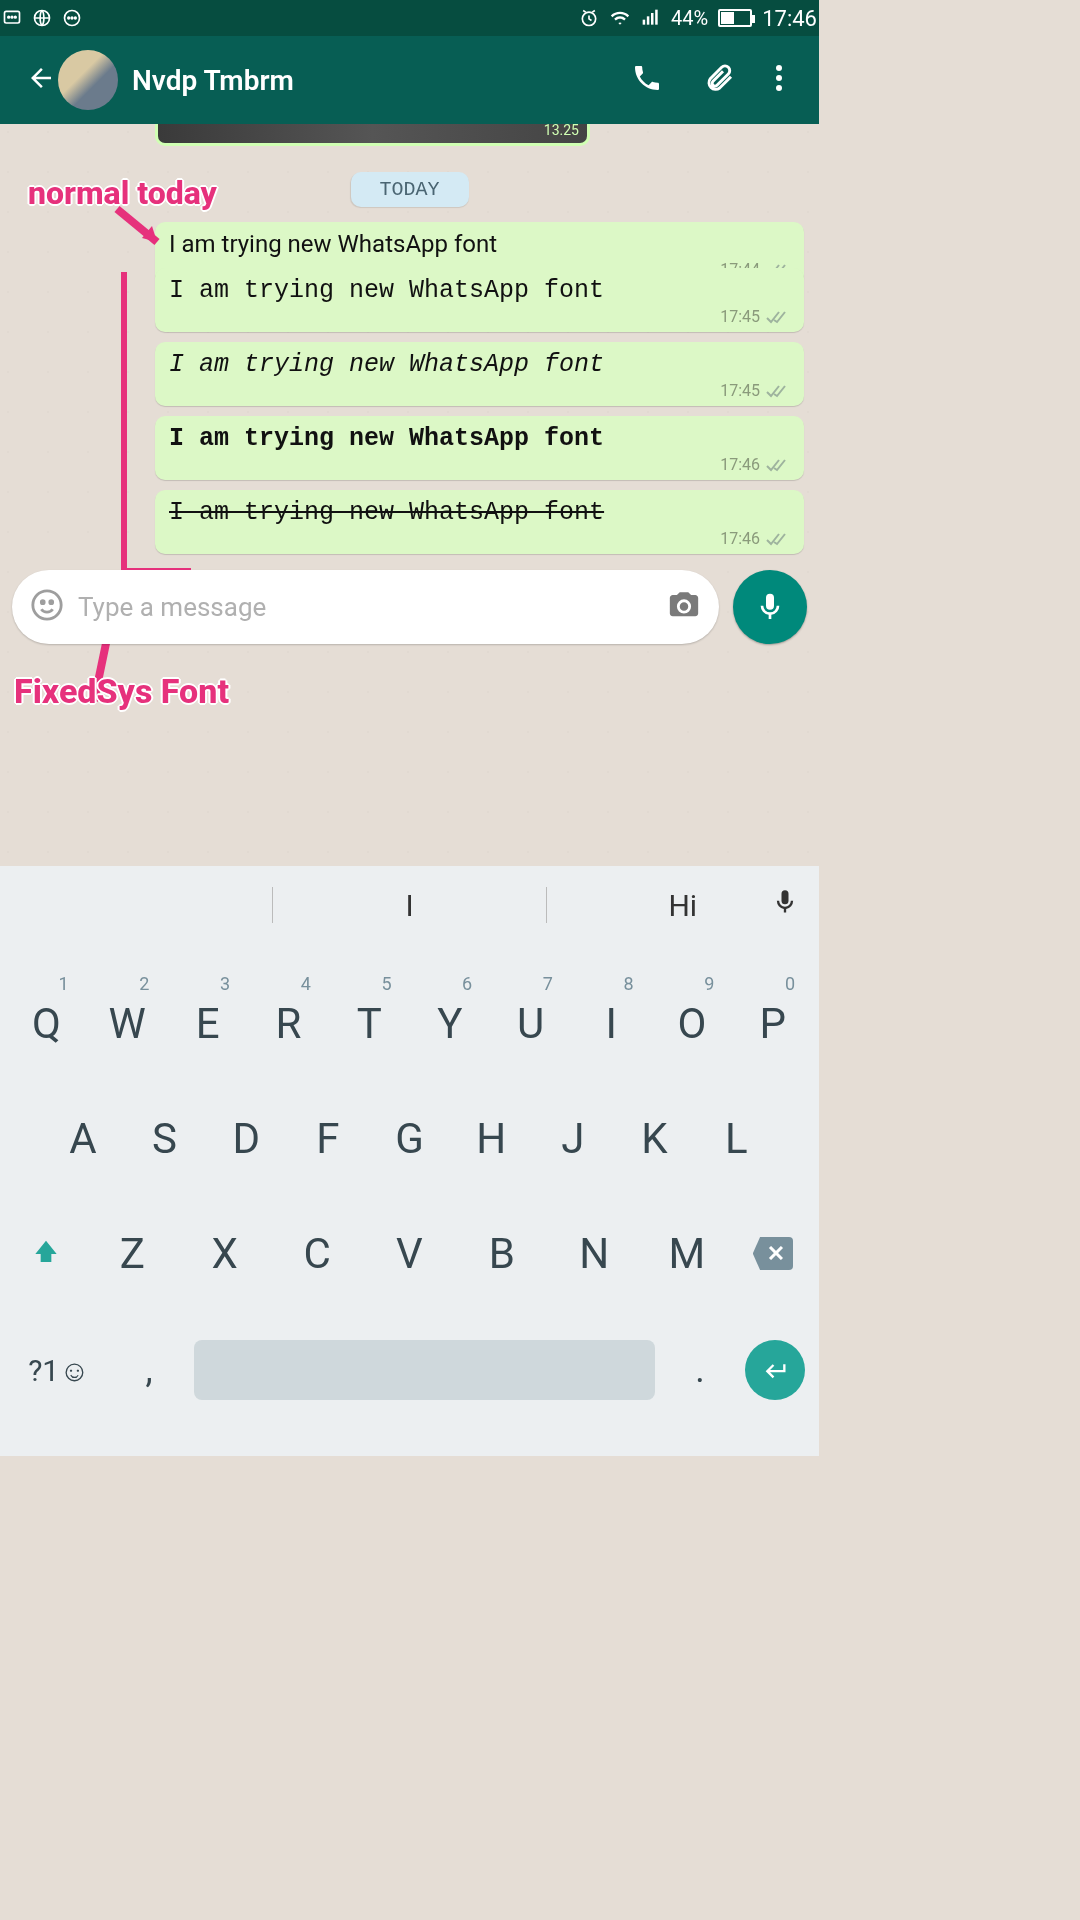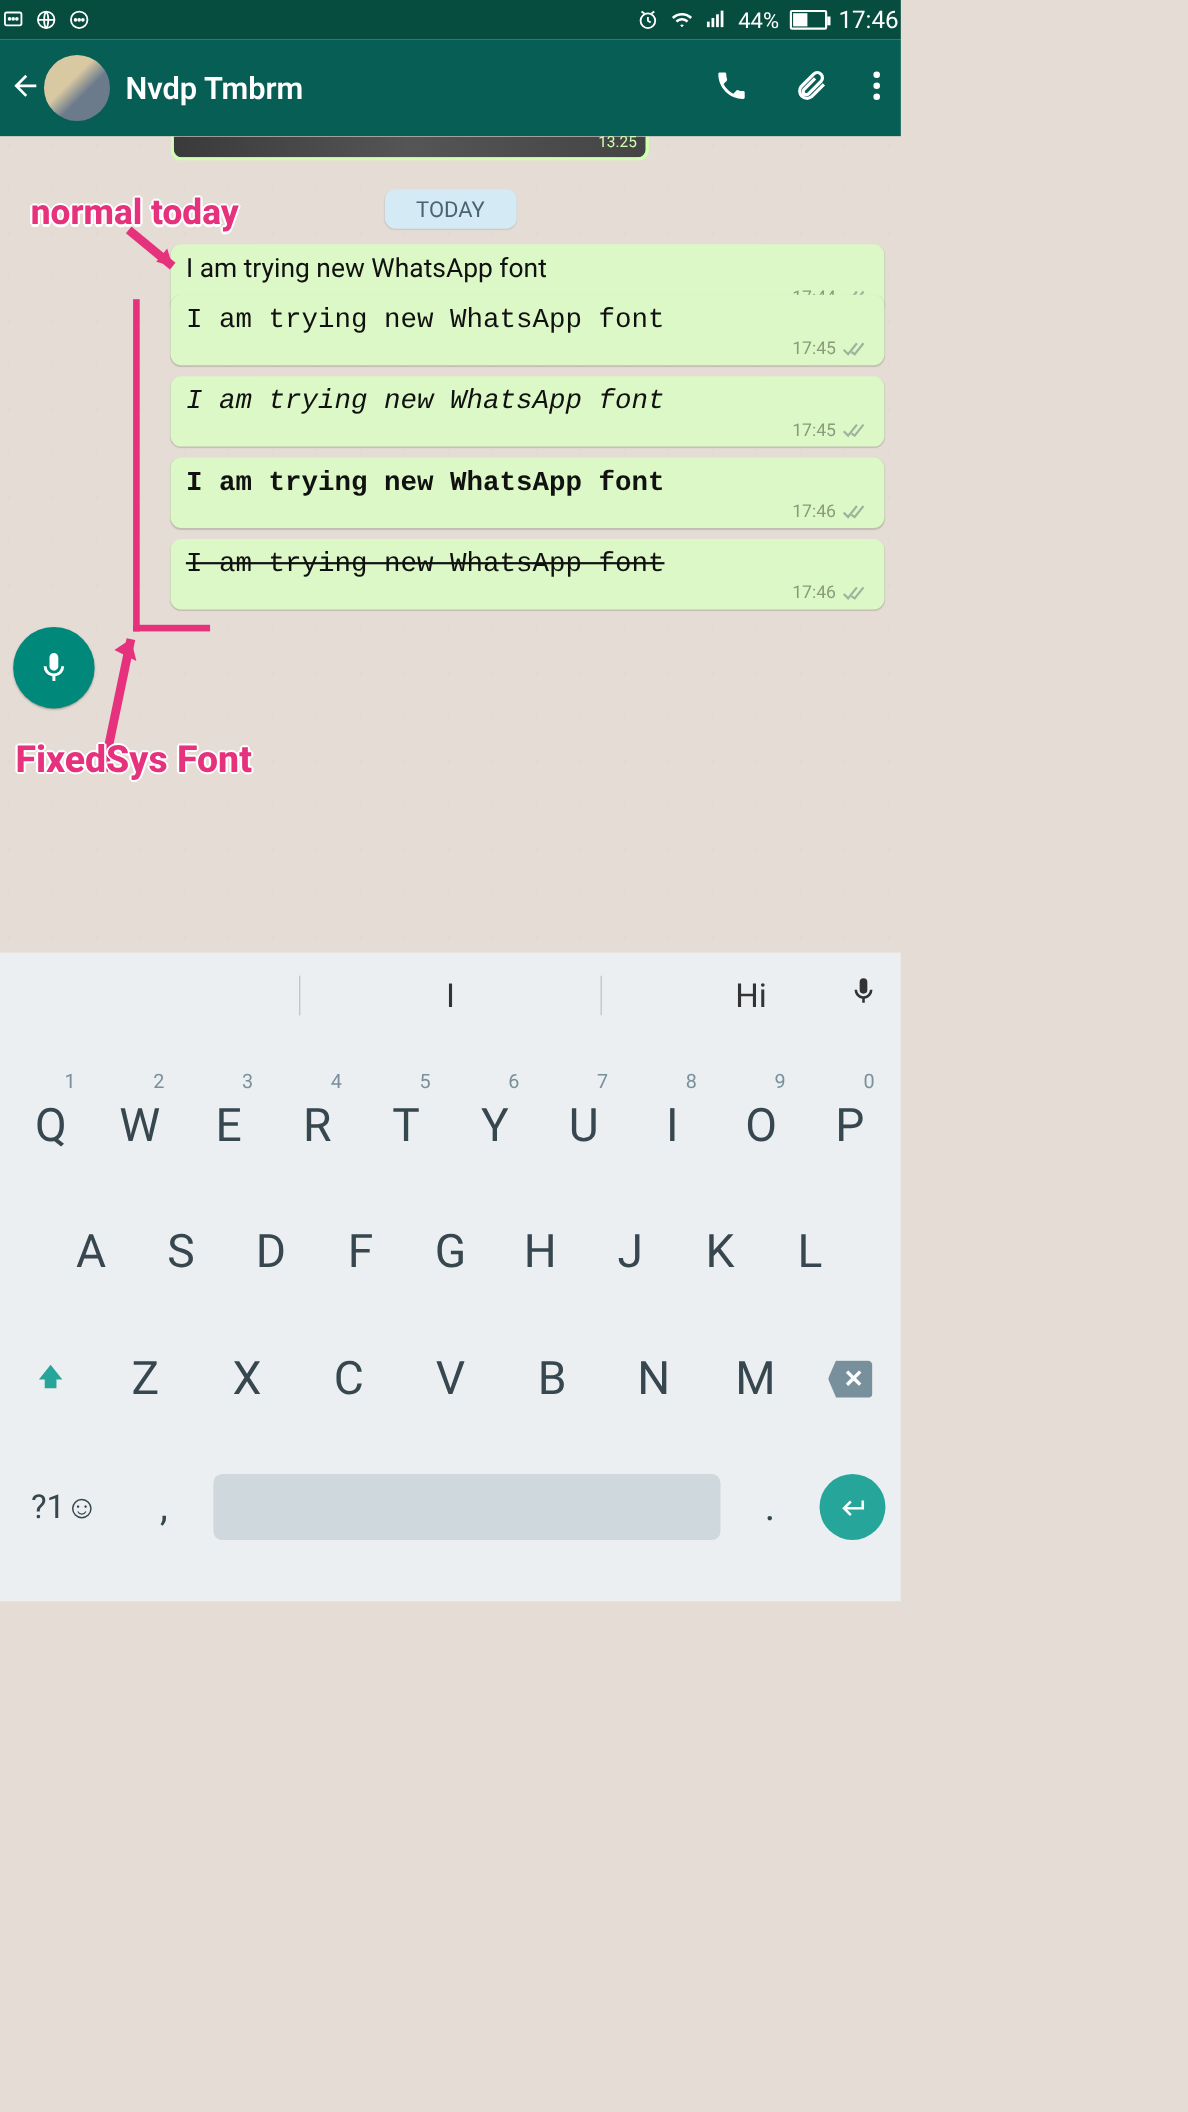--- a/index.html
+++ b/index.html
@@ -31,21 +31,21 @@
 .battery-box::after { content:""; position:absolute; right:-5px; top:4px; width:3px; height:8px; background:#fff; }
 .battery-fill { position:absolute; left:1px; top:1px; bottom:1px; width:44%; background:#fff; }
 
 
 .appheader {
   height: 88px;
   background: #075E54;
   color: #fff;
   display: flex;
   align-items: center;
-  padding: 0 8px;
+  padding: 0 26px;
 }
 .back-arrow { width: 36px; }
 .avatar {
   width: 60px; height: 60px; border-radius: 50%; background: linear-gradient(135deg,#d9c9a3 40%,#6b7b8c 60%);
   margin-left: -4px; margin-right: 14px;
 }
 .contact-block { flex: 1; }
 .contact-name { font-size: 28px; font-weight: 600; }
 .contact-status { font-size: 18px; opacity: .9; margin-top: 2px; }
 .header-actions { display:flex; align-items:center; gap: 40px; margin-right: 10px; }
@@ -65,20 +65,21 @@
   border-bottom-left-radius:10px; border-bottom-right-radius:10px;
 }
 .partial-image .ts { position:absolute; right:8px; top:-2px; color:#d0ffb3; font-size:14px; }
 
 .date-chip {
   position:absolute; left:50%; transform:translateX(-50%);
   top:48px;
   background:#d4eaf4; color:#4a6572;
   padding:6px 29px; border-radius:10px; font-size:20px;
   box-shadow:0 1px 1px rgba(0,0,0,.1);
+  font-family:Liberation Mono, monospace;
 }
 
 .bubble {
   position:absolute;
   background:#dcf8c6;
   border-radius:10px;
   box-shadow:0 1px 1px rgba(0,0,0,.15);
   padding:8px 14px 6px 14px;
 }
 .bubble .msg { font-size:24px; color:#111; }
@@ -309,20 +310,36 @@
     <path d="M5 5 L45 38" stroke="#e6317c" stroke-width="8" fill="none"></path>
     <path d="M45 38 L30 34 L40 22 Z" fill="#e6317c"></path>
   </svg>
   <div class="bracket"></div>
   <svg class="arrow2" viewBox="0 0 60 140">
     <path d="M20 135 L45 15" stroke="#e6317c" stroke-width="8" fill="none"></path>
     <path d="M45 15 L30 25 L50 35 Z" fill="#e6317c"></path>
   </svg>
 
   <div class="inputbar">
+    <div class="input-pill">
+      <span>
+        <svg width="34" height="34" viewBox="0 0 24 24" fill="none" stroke="#9e9e9e" stroke-width="2">
+            <circle cx="12" cy="12" r="10"></circle>
+            <circle cx="9" cy="10" r="1" fill="#9e9e9e"></circle>
+            <circle cx="15" cy="10" r="1" fill="#9e9e9e"></circle>
+            <path d="M8 15c1 1.5 2.5 2 4 2s3-.5 4-2"></path>
+          </svg>
+      </span>
+      <span class="placeholder">Type a message</span>
+      <span>
+        <svg width="34" height="34" viewBox="0 0 24 24" fill="#7a7a7a">
+            <path d="M20 5h-3l-2-2H9L7 5H4c-1 0-2 1-2 2v11c0 1 1 2 2 2h16c1 0 2-1 2-2V7c0-1-1-2-2-2zm-8 13a5 5 0 110-10 5 5 0 010 10zm0-2a3 3 0 100-6 3 3 0 000 6z"></path>
+          </svg>
+      </span>
+    </div>
     <div class="mic-btn">
       <svg width="32" height="32" viewBox="0 0 24 24" fill="#fff">
           <path d="M12 14a3 3 0 003-3V5a3 3 0 10-6 0v6a3 3 0 003 3zm5-3a5 5 0 01-10 0H5a7 7 0 006 6.9V21h2v-3.1A7 7 0 0019 11h-2z"></path>
         </svg>
     </div>
   </div>
 
   <div class="anno anno2">FixedSys Font</div>
 </div>
 

